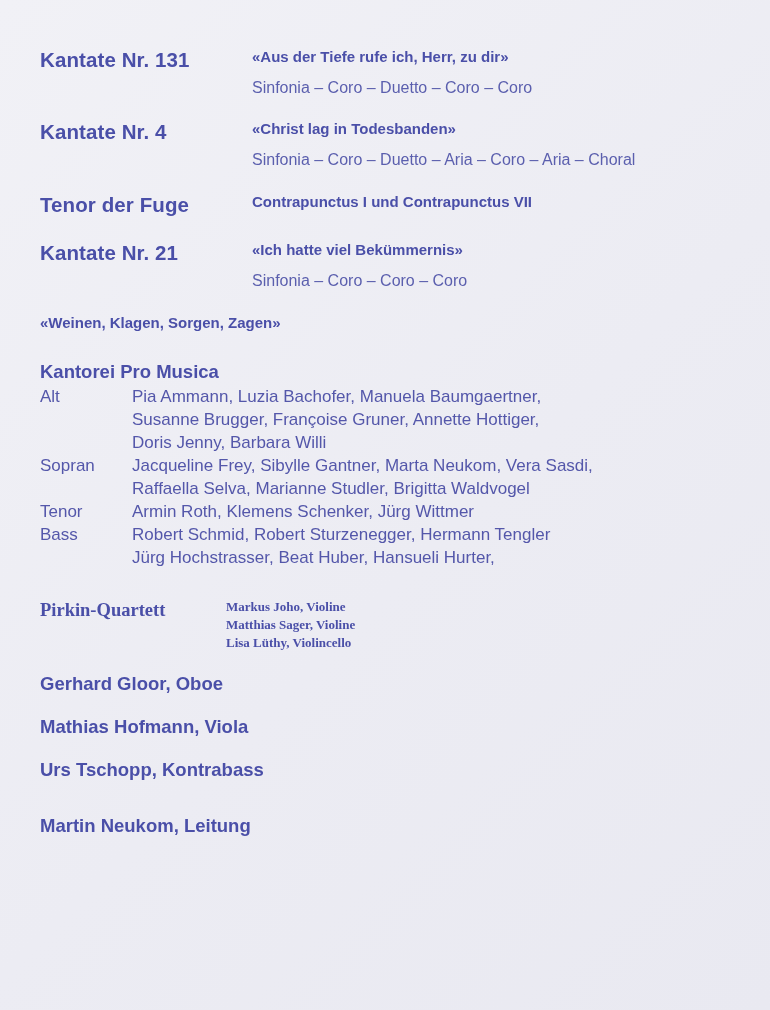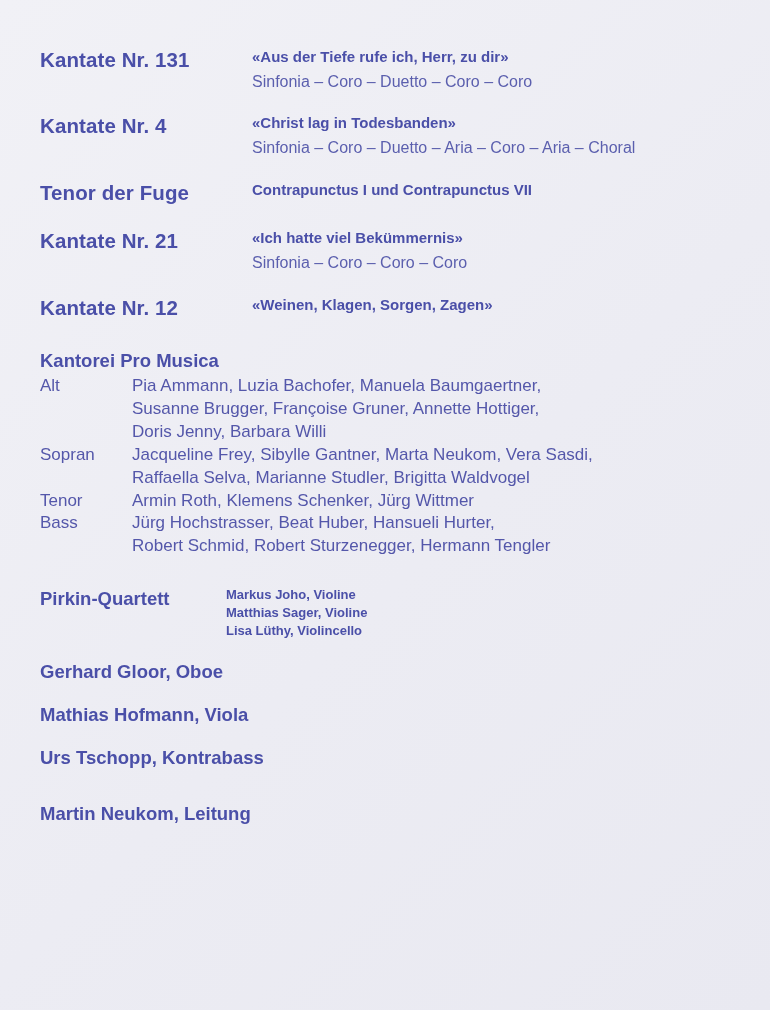--- a/index.html
+++ b/index.html
@@ -51,21 +51,21 @@
   .work-title {
     font-size: 15px;
     font-weight: bold;
     line-height: 1.18;
     color: #4a4fa8;
     white-space: nowrap;
   }
   .work-movements {
     font-size: 16px;
     line-height: 1.3;
-    margin-top: 6px;
+    margin-top: 12px;
     color: #5b5fae;
     white-space: nowrap;
   }
   .work.no-mov {
     margin-bottom: 24px;
   }
   .work.tight {
     margin-bottom: 20px;
   }
 
@@ -99,20 +99,21 @@
   }
   .voice-members div {
     white-space: nowrap;
   }
 
   
   .quartet {
     display: flex;
     align-items: flex-start;
     margin-top: 28px;
+    font-family: Liberation Serif, serif;
   }
   .quartet-label {
     width: 186px;
     flex: 0 0 186px;
     font-size: 18.5px;
     font-weight: bold;
     color: #4a4fa8;
     line-height: 1.38;
   }
   .quartet-members div {
@@ -168,21 +169,20 @@
 
     <div class="work">
       <div class="work-label">Kantate Nr. 21</div>
       <div class="work-body">
         <div class="work-title">«Ich hatte viel Bekümmernis»</div>
         <div class="work-movements">Sinfonia – Coro – Coro – Coro</div>
       </div>
     </div>
 
     <div class="work tight">
-      <div class="work-label">Kantate Nr. 12</div>
       <div class="work-body">
         <div class="work-title">«Weinen, Klagen, Sorgen, Zagen»</div>
       </div>
     </div>
 
     <div class="choir">
       <div class="choir-title">Kantorei Pro Musica</div>
 
       <div class="voice-row">
         <div class="voice-name">Alt</div>
@@ -204,22 +204,22 @@
       <div class="voice-row">
         <div class="voice-name">Tenor</div>
         <div class="voice-members">
           <div>Armin Roth, Klemens Schenker, Jürg Wittmer</div>
         </div>
       </div>
 
       <div class="voice-row">
         <div class="voice-name">Bass</div>
         <div class="voice-members">
+          <div>Robert Schmid, Robert Sturzenegger, Hermann Tengler</div>
           <div>Jürg Hochstrasser, Beat Huber, Hansueli Hurter,</div>
-          <div>Robert Schmid, Robert Sturzenegger, Hermann Tengler</div>
         </div>
       </div>
     </div>
 
     <div class="quartet">
       <div class="quartet-label">Pirkin-Quartett</div>
       <div class="quartet-members">
         <div>Markus Joho, Violine</div>
         <div>Matthias Sager, Violine</div>
         <div>Lisa Lüthy, Violincello</div>

